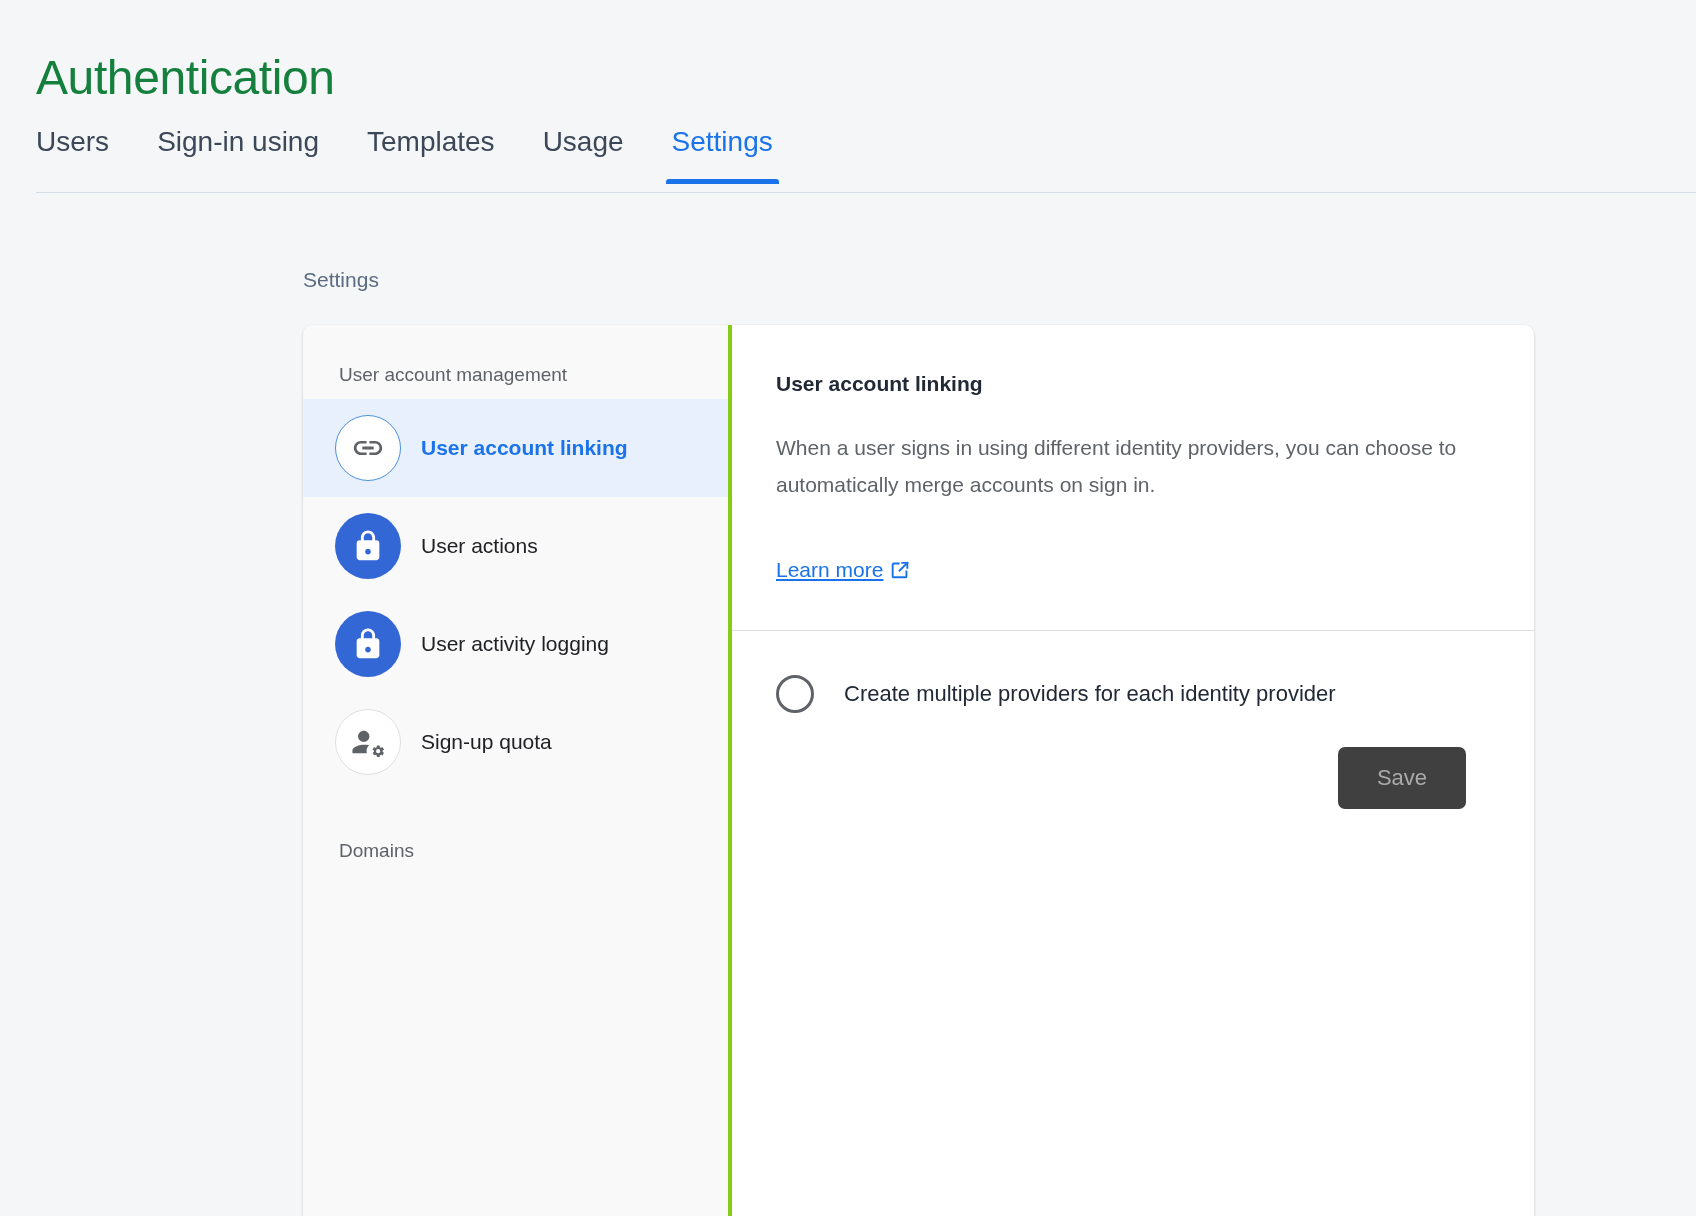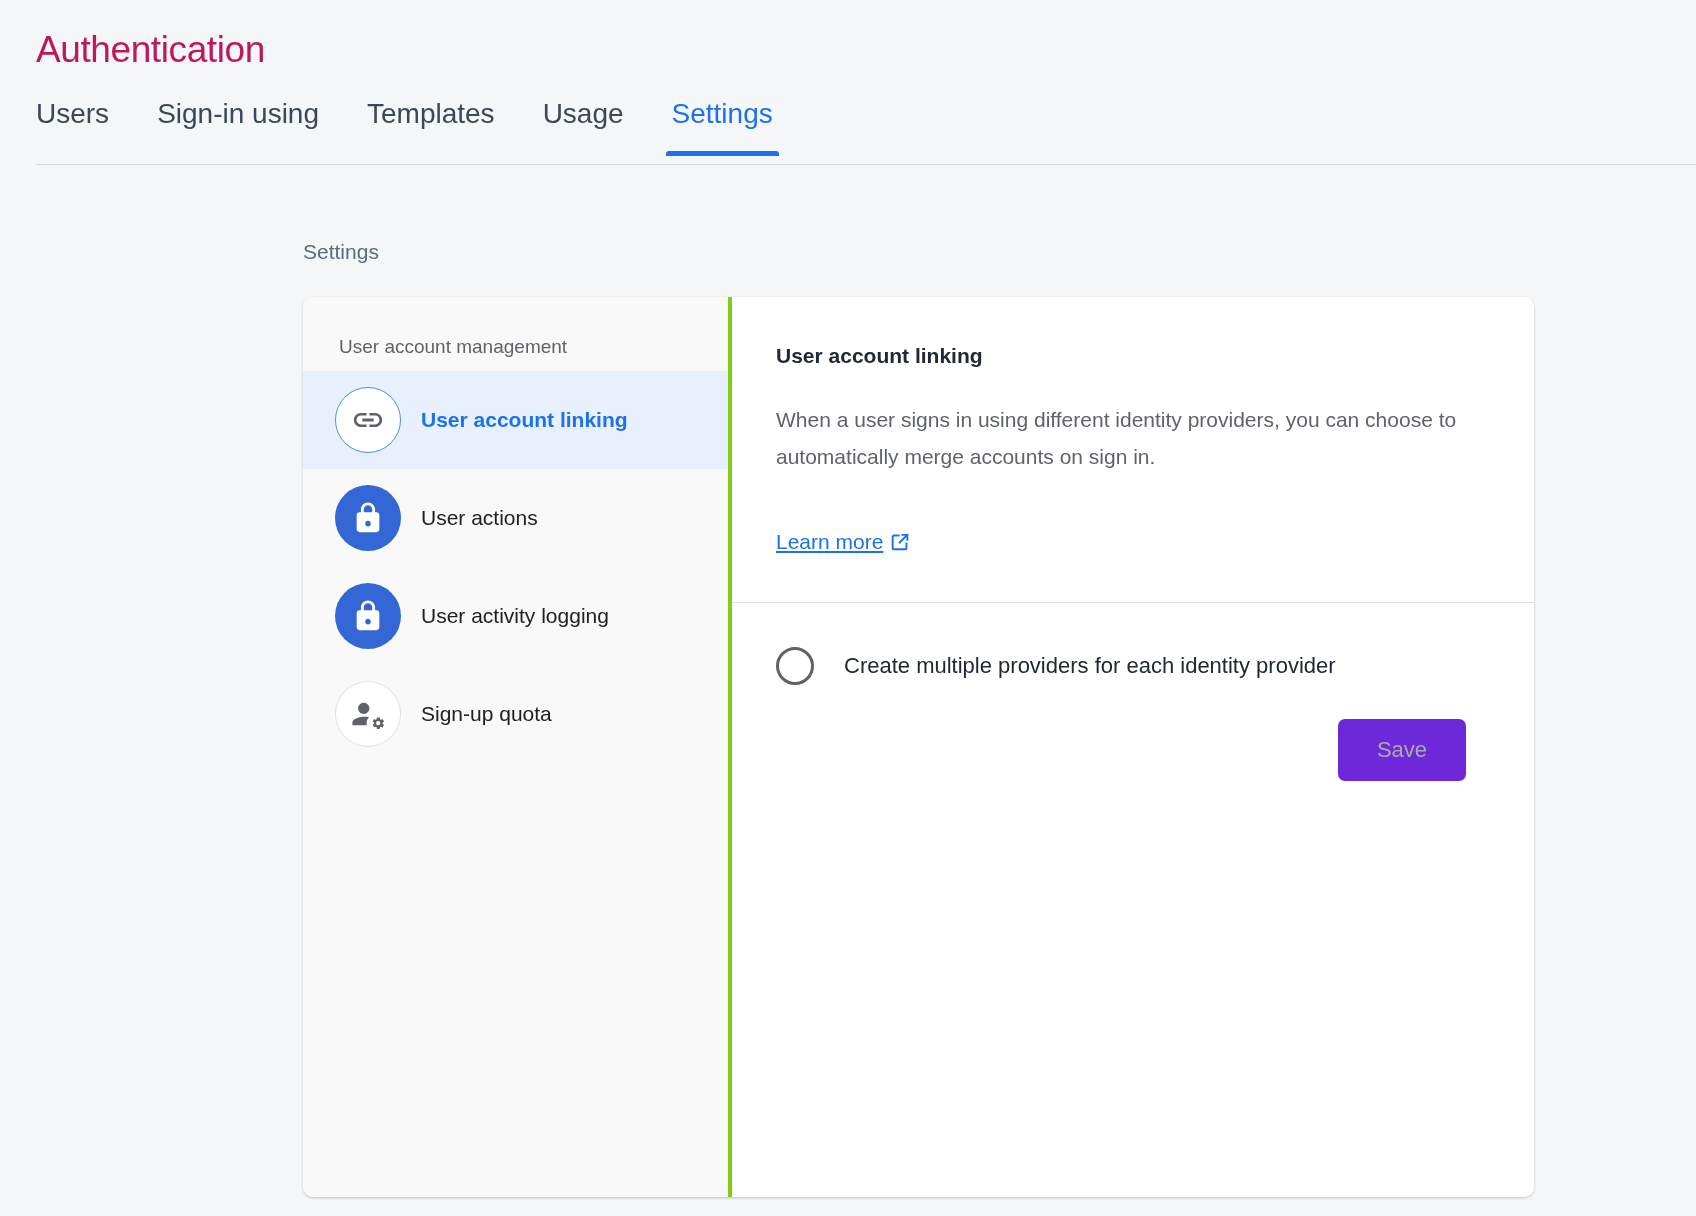--- a/index.html
+++ b/index.html
@@ -15,25 +15,26 @@
     font-family: "Liberation Sans", sans-serif;
     -webkit-font-smoothing: antialiased;
   }
 
   
   .page-header {
     padding: 18px 0 0 36px;
   }
 
   .page-title {
-    font-size: 37px;
+    font-size: 48px;
     font-weight: 400;
-    color: #be185d;
+    color: #15803d;
     letter-spacing: -0.4px;
     line-height: 64px;
+    margin-top: 28px;
   }
 
   
   .tabbar {
     position: relative;
     margin-top: 20px;
     padding-left: 36px;
     height: 63px;
     display: flex;
     align-items: flex-start;
@@ -247,21 +248,21 @@
     display: flex;
     justify-content: flex-end;
     padding: 34px 24px 0 0;
   }
 
   .save-button {
     min-width: 128px;
     height: 62px;
     border: none;
     border-radius: 7px;
-    background: #6d28d9;
+    background: #404040;
     color: #aaaaaa;
     font-size: 22px;
     font-family: "Liberation Sans", sans-serif;
     cursor: default;
     padding: 0 26px;
   }
 
   svg { display: block; }
 </style>
 </head>
@@ -314,20 +315,21 @@
         <div class="nav-item">
           <span class="nav-icon outline-grey">
             <svg width="34" height="34" viewBox="0 0 24 24" fill="#5f6368">
               <path d="M9 12c2.21 0 4-1.79 4-4s-1.79-4-4-4-4 1.79-4 4 1.79 4 4 4zm0 2c-2.67 0-8 1.34-8 4v2h10.2a5.9 5.9 0 0 1-.2-1.5c0-1.7.72-3.23 1.87-4.3C11.9 14.07 10.4 14 9 14z"></path>
               <path d="M22.3 18.9c.02-.13.03-.26.03-.4s-.01-.27-.03-.4l.86-.67a.2.2 0 0 0 .05-.26l-.81-1.41a.2.2 0 0 0-.25-.09l-1.02.41a3 3 0 0 0-.69-.4l-.15-1.08a.2.2 0 0 0-.2-.17h-1.63a.2.2 0 0 0-.2.17l-.15 1.08c-.25.1-.48.24-.69.4l-1.02-.41a.2.2 0 0 0-.25.09l-.81 1.41a.2.2 0 0 0 .05.26l.86.67c-.02.13-.03.26-.03.4s.01.27.03.4l-.86.67a.2.2 0 0 0-.05.26l.81 1.41c.5.1.16.13.25.09l1.02-.41c.21.16.44.3.69.4l.15 1.08c.2.1.1.17.2.17h1.63c.1 0 .19-.7.2-.17l.15-1.08c.25-.1.48-.24.69-.4l1.02.41c.9.4.2 0 .25-.09l.81-1.41a.2.2 0 0 0-.05-.26l-.86-.67zm-3.12 1.1a1.5 1.5 0 1 1 0-3 1.5 1.5 0 0 1 0 3z"></path>
             </svg>
           </span>
           <span class="nav-label">Sign-up quota</span>
         </div>
         <div class="nav-spacer"></div>
+        <div class="nav-group-label">Domains</div>
       </div>
 
     <div class="card-main">
 
       <div class="panel-top">
         <div class="panel-title">User account linking</div>
         <div class="panel-desc">
           <span>When a user signs in using different identity providers, you can choose to automatically merge accounts on sign in.</span>
           <br>
           <span class="learn-more">

